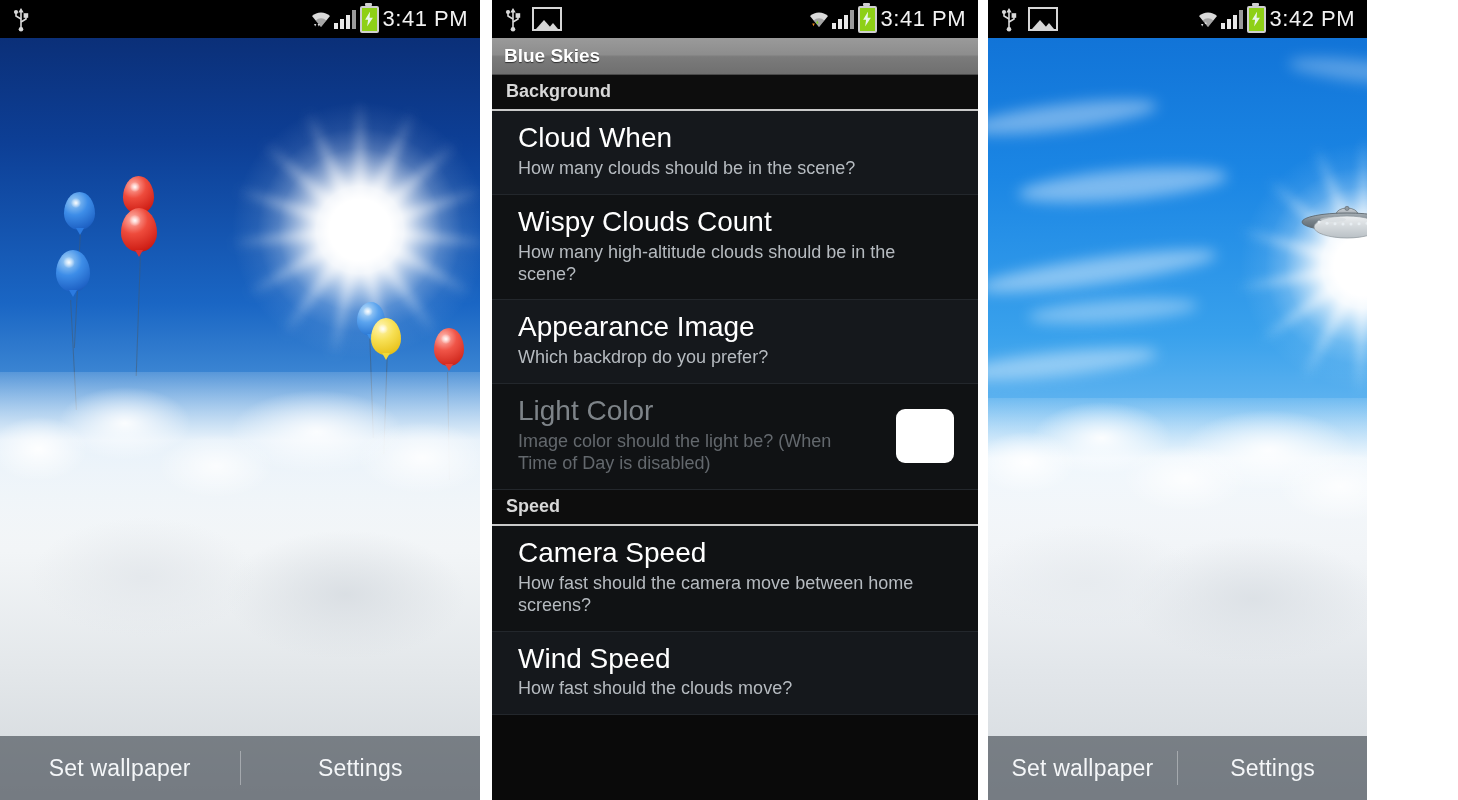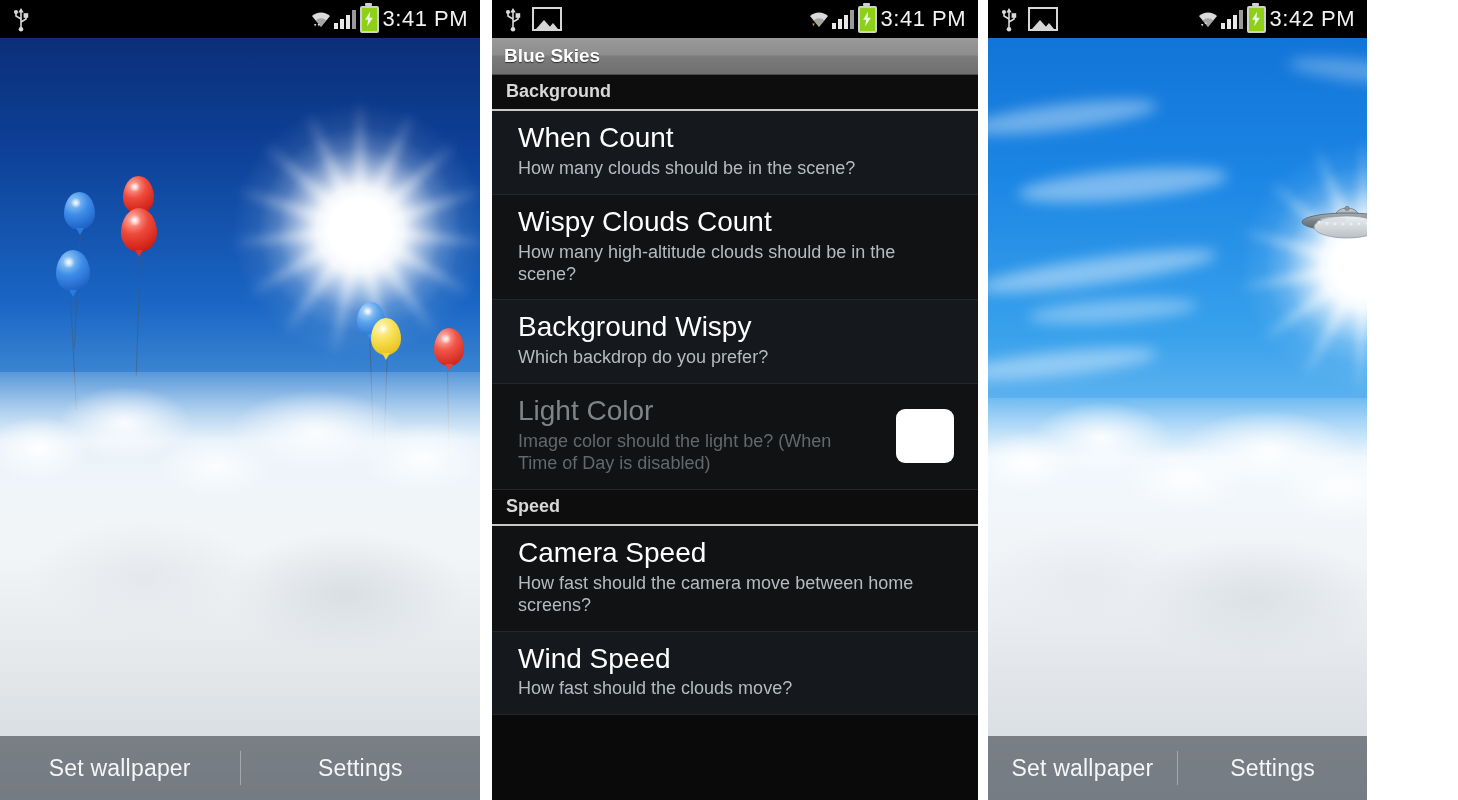--- a/index.html
+++ b/index.html
@@ -271,31 +271,31 @@
 
       <div class="titlebar">
         <span class="t">Blue Skies</span>
       </div>
 
       <div class="section">
         <span class="s">Background</span>
       </div>
 
       <div class="row">
-        <div class="title">When Count</div>
+        <div class="title">Cloud When</div>
         <div class="summary">How many clouds should be in the scene?</div>
       </div>
 
       <div class="row dark">
         <div class="title">Wispy Clouds Count</div>
         <div class="summary">How many high-altitude clouds should be in the scene?</div>
       </div>
 
       <div class="row">
-        <div class="title">Background Wispy</div>
+        <div class="title">Appearance Image</div>
         <div class="summary">Which backdrop do you prefer?</div>
       </div>
 
       <div class="row dark disabled has-widget">
         <div class="txt">
           <div class="title">Light Color</div>
           <div class="summary">Image color should the light be? (When Time of Day is disabled)</div>
         </div>
         <div class="swatch"></div>
       </div>

